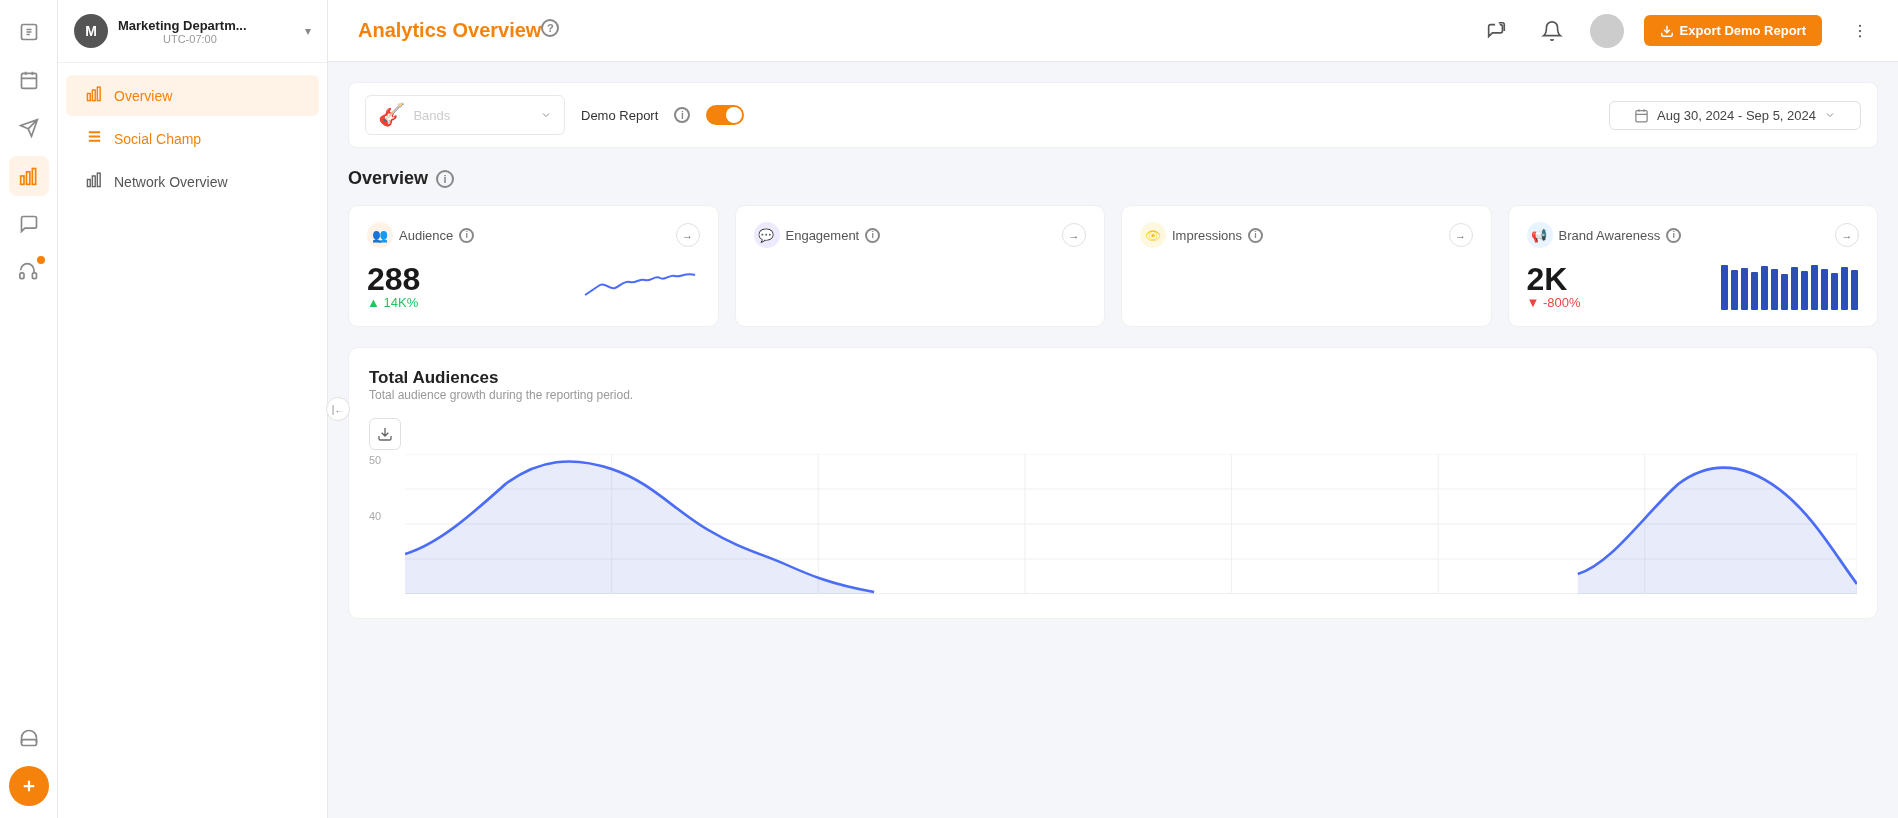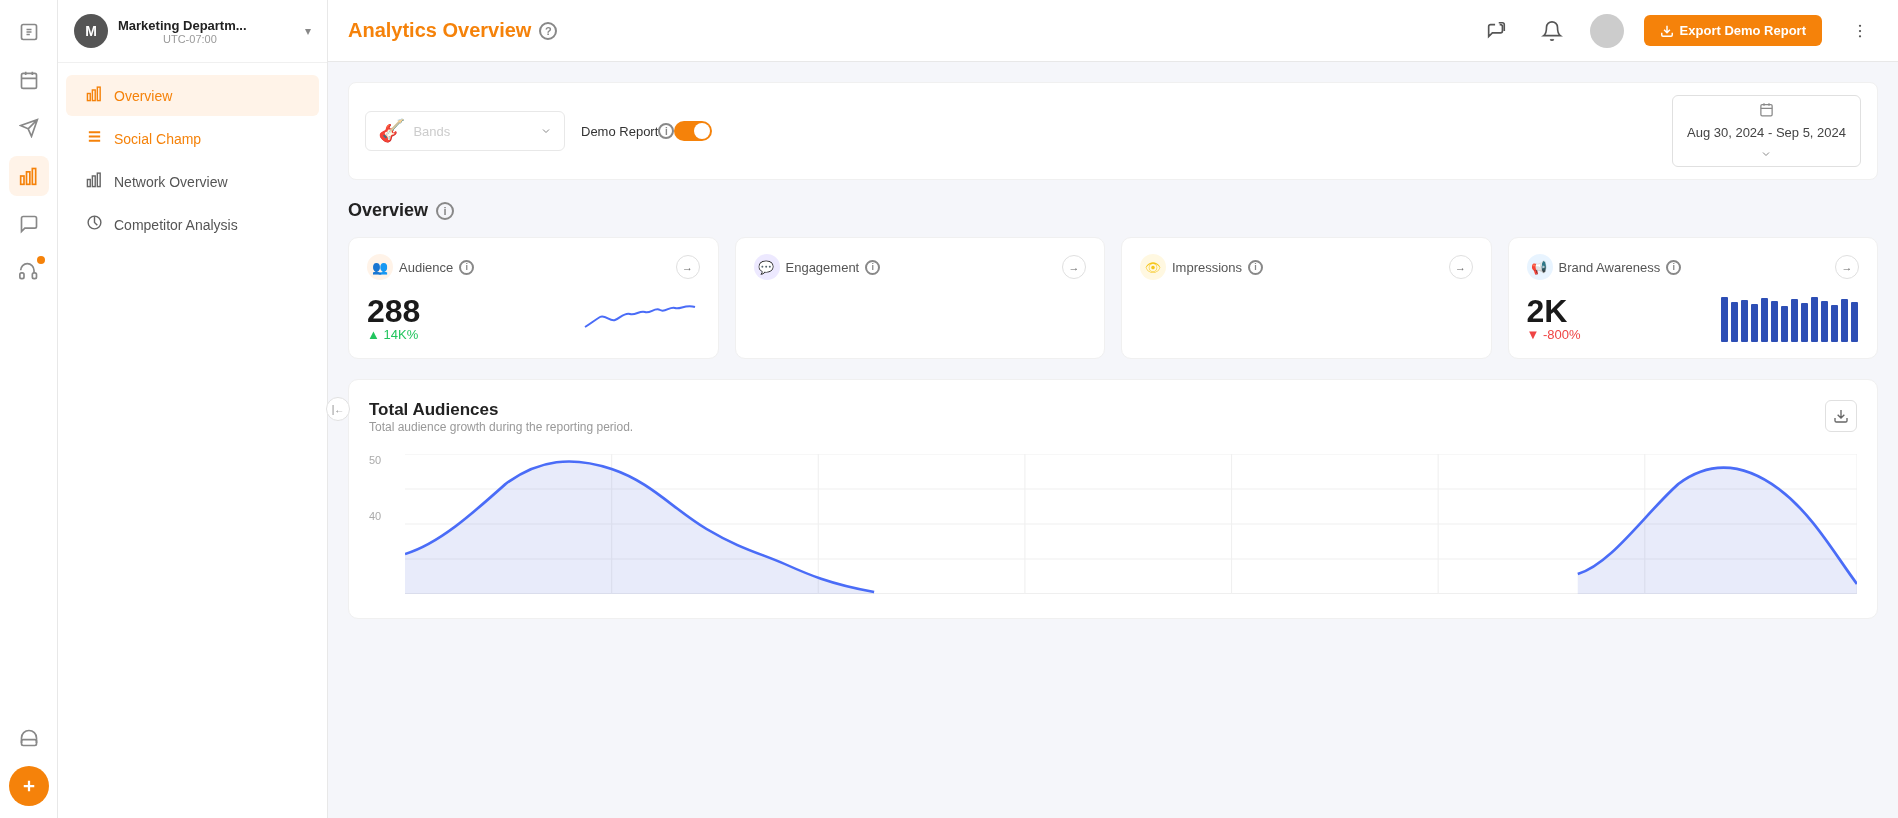--- a/index.html
+++ b/index.html
@@ -125,22 +125,23 @@
       align-items: center;
       padding: 0 20px;
       gap: 12px;
     }
     .topbar-title {
       font-size: 20px;
       font-weight: 700;
       color: #f5820a;
       flex: 1;
       display: flex;
-      align-items: center;
-      gap: 8px;
+      align-items: flex-start;
+      gap: 0;
+      margin-left: 10px;
     }
     .info-circle {
       width: 18px; height: 18px;
       border: 2px solid #888;
       border-radius: 50%;
       display: inline-flex;
       align-items: center; justify-content: center;
       font-size: 11px;
       color: #888;
       font-weight: bold;
@@ -203,21 +204,21 @@
       cursor: pointer;
       background: #fff;
       min-width: 200px;
       color: #999;
       font-size: 13px;
     }
 
     .demo-report-toggle {
       display: flex;
       align-items: center;
-      gap: 0;
+      gap: 16px;
       font-size: 13px;
       color: #333;
     }
     .toggle-switch {
       width: 38px; height: 20px;
       background: #f5820a;
       border-radius: 10px;
       position: relative;
       cursor: pointer;
     }
@@ -230,26 +231,25 @@
       border-radius: 50%;
     }
 
     .date-range-picker {
       margin-left: auto;
       display: flex;
       align-items: center;
       gap: 8px;
       border: 1px solid #e0e0e0;
       border-radius: 6px;
-      padding: 6px 14px;
+      padding: 6px 24px;
       font-size: 13px;
       color: #444;
       cursor: pointer;
       background: #fff;
-      flex-direction: column;
     }
 
     
     .section-title {
       font-size: 18px;
       font-weight: 700;
       color: #222;
       margin-bottom: 16px;
       display: flex;
       align-items: center;
@@ -330,20 +330,21 @@
       background: #fff;
       border-radius: 10px;
       padding: 20px;
       border: 1px solid #f0f0f0;
     }
     .chart-section-header {
       display: flex;
       justify-content: space-between;
       align-items: flex-start;
       margin-bottom: 4px;
+      flex-direction: column;
     }
     .chart-section-title {
       font-size: 17px;
       font-weight: 700;
       color: #222;
     }
     .chart-section-subtitle {
       font-size: 12px;
       color: #999;
       margin-bottom: 16px;
@@ -452,29 +453,20 @@
       <span class="nav-icon">
         <svg width="17" height="17" viewBox="0 0 24 24" fill="none" stroke="#666" stroke-width="2">
             <rect x="2" y="12" width="4" height="10"></rect>
             <rect x="9" y="7" width="4" height="15"></rect>
             <rect x="16" y="3" width="4" height="19"></rect>
           </svg>
       </span>
       <span>Network Overview</span>
     </div>
 
-    <div class="nav-item">
-      <span class="nav-icon">
-        <svg width="17" height="17" viewBox="0 0 24 24" fill="none" stroke="#666" stroke-width="2">
-            <circle cx="12" cy="12" r="9"></circle>
-            <path d="M12 3v9l4 4"></path>
-          </svg>
-      </span>
-      <span>Competitor Analysis</span>
-    </div>
   </div>
 </div>
 
 <div class="collapse-btn" style="position:fixed; left:326px; top:50%; transform:translateY(-50%); z-index:200;">
   <span>|←</span>
 </div>
 
 <div class="main">
 
   <div class="topbar">

